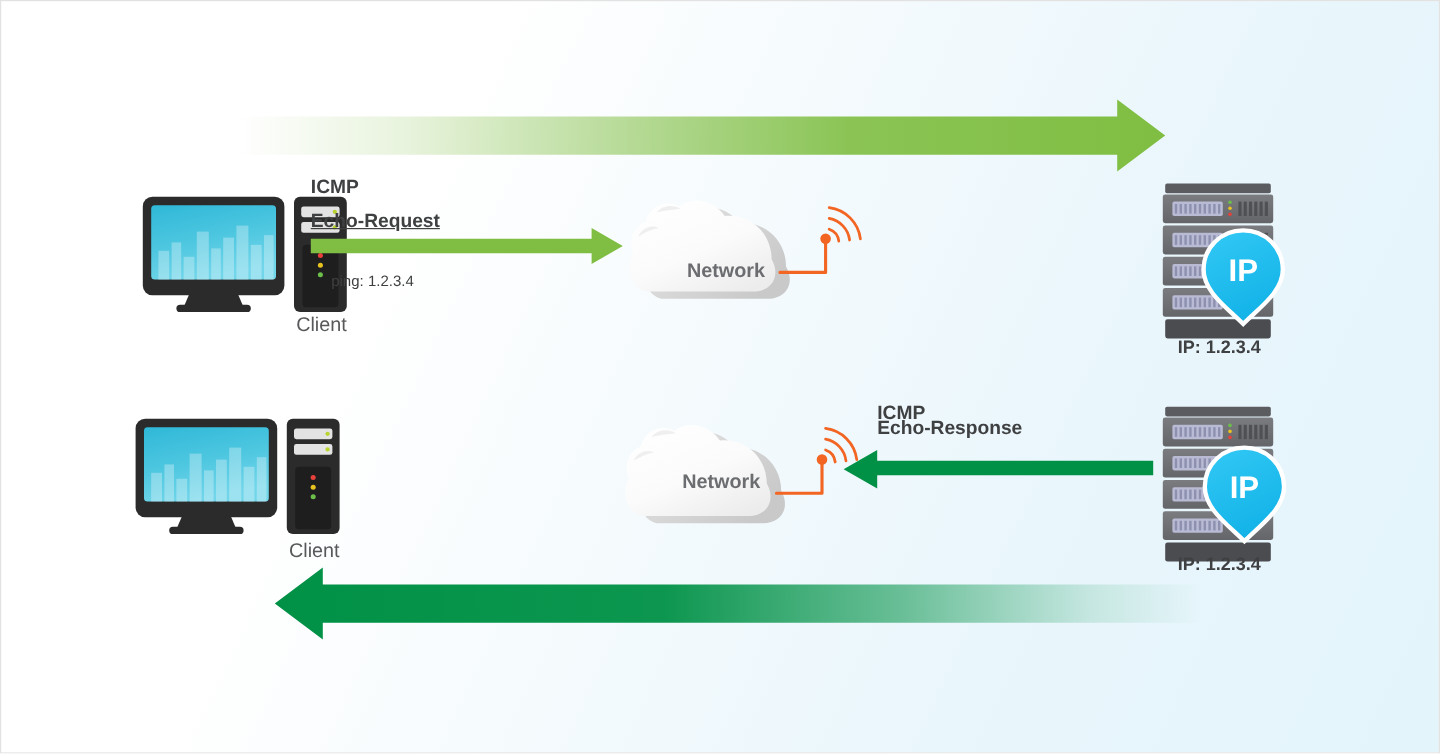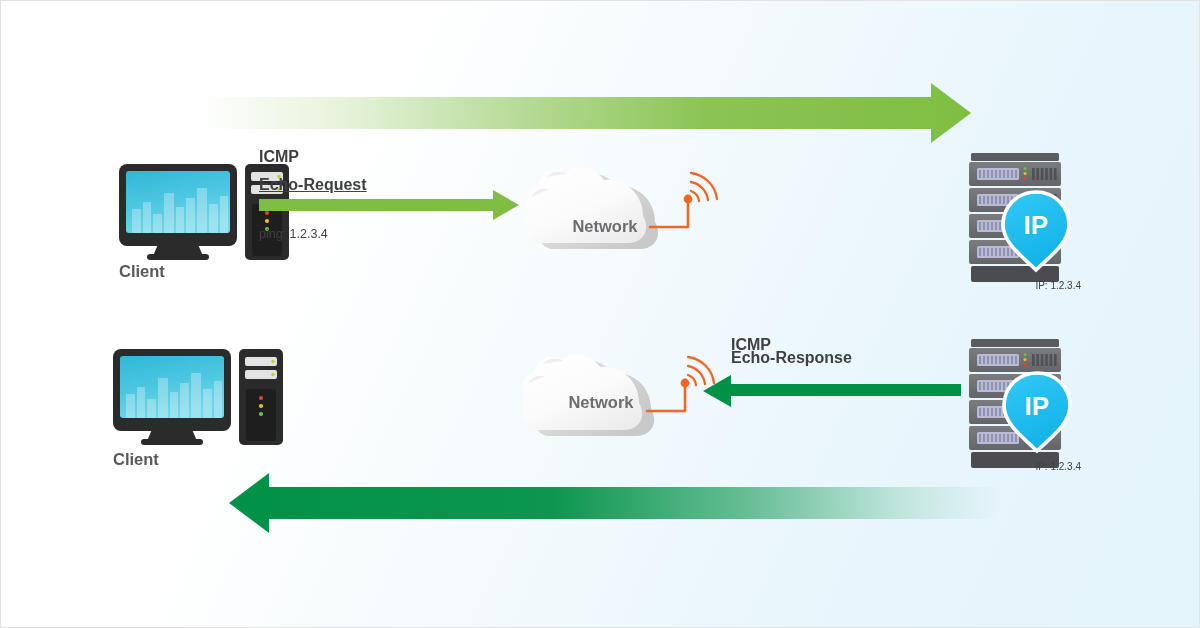--- a/index.html
+++ b/index.html
@@ -29,39 +29,40 @@
     height: 628px;
   }
   .lbl {
     position: absolute;
     color: #58595b;
     white-space: nowrap;
     line-height: 1.28;
   }
   .lbl-node {
     font-size: 16.5px;
-    font-weight: bold;
+    font-weight: normal;
     color: #58595b;
-    text-align: left;
+    text-align: right;
   }
   .lbl-proto {
     font-size: 16px;
     font-weight: bold;
     color: #3f4042;
   }
   .lbl-small {
     font-size: 12.5px;
     font-weight: normal;
     color: #3f4042;
+    margin-left: 17px;
   }
   .lbl-ip {
-    font-size: 10px;
-    font-weight: normal;
+    font-size: 15px;
+    font-weight: bold;
     color: #3f4042;
-    text-align: right;
+    text-align: center;
   }
 </style>
 </head>
 <body>
 
 <div id="stage">
 
   <svg id="mainsvg" viewBox="0 0 1200 628" xmlns="http://www.w3.org/2000/svg">
     <defs>
 

